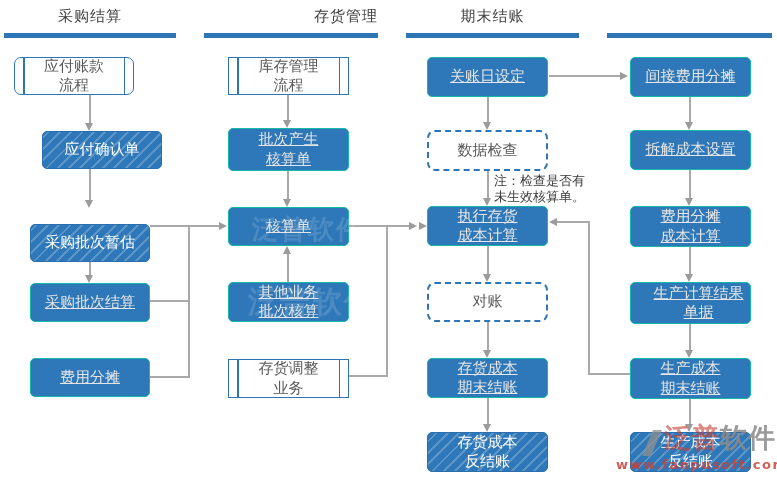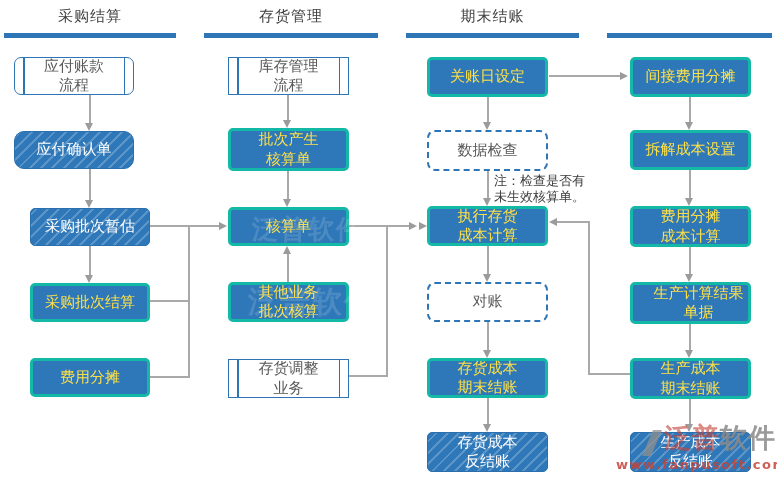--- a/index.html
+++ b/index.html
@@ -10,21 +10,21 @@
   .col-title{
     position:absolute;top:7px;font-size:15px;color:#404040;text-align:center;
     letter-spacing:1px;white-space:nowrap;
   }
   .col-bar{position:absolute;top:33px;height:5px;background:#2e75b6;}
   .node{
     position:absolute;display:flex;align-items:center;justify-content:center;
     text-align:center;font-size:15px;line-height:1.3;white-space:pre-line;
     box-sizing:border-box;border-radius:5px;
   }
-  .node.solid{background:#2e77b8;color:#fde047;border:3px solid #14b8a6;}
+  .node.solid{background:#2e77b8;color:#e5e5e5;border:1px solid #14b8a6;text-decoration:underline;}
   .node.hatched{
     background-color:#2e77b8;color:#ffffff;border:1px solid #2b6fae;
     background-image:repeating-linear-gradient(-45deg,rgba(255,255,255,.22) 0px,rgba(255,255,255,.22) 2px,transparent 2px,transparent 8px);
   }
   .node.process{background:#ffffff;color:#595959;border:1.5px solid #2e75b6;border-radius:0;}
   .node.process::before,.node.process::after{
     content:"";position:absolute;top:0;bottom:0;width:1.5px;background:#2e75b6;
   }
   .node.process::before{left:8px;}
   .node.process::after{right:8px;}
@@ -57,21 +57,21 @@
     opacity:.85;letter-spacing:1.5px;white-space:nowrap;
   }
 </style>
 </head>
 <body>
 
 <div class="canvas">
 
   <div class="col-title" style="left:4px;width:172px;">采购结算</div>
   <div class="col-bar" style="left:4px;width:172px;"></div>
-  <div class="col-title" style="left:204px;width:174px;">存货管理</div>
+  <div class="col-title" style="left:204px;width:174px;text-align:right;">存货管理</div>
   <div class="col-bar" style="left:204px;width:174px;"></div>
   <div class="col-title" style="left:406px;width:173px;">期末结账</div>
   <div class="col-bar" style="left:406px;width:173px;"></div>
   <div class="col-bar" style="left:607px;width:165px;"></div>
 
   <div class="vl" style="left:89px;top:95px;height:28px;"></div>
   <div class="ar ar-d" style="left:85px;top:123px;"></div>
   <div class="vl" style="left:89px;top:169px;height:31px;"></div>
   <div class="ar ar-d" style="left:85px;top:200px;"></div>
   <div class="vl" style="left:89px;top:246px;height:29px;"></div>
@@ -121,22 +121,22 @@
   <div class="hl" style="left:549px;top:75px;width:71px;"></div>
   <div class="ar ar-r" style="left:620px;top:72px;"></div>
 
   <div class="hl" style="left:589px;top:373px;width:41px;"></div>
   <div class="vl" style="left:588px;top:221px;height:154px;"></div>
   <div class="hl" style="left:557px;top:221px;width:33px;"></div>
   <div class="ar ar-l" style="left:549px;top:218px;"></div>
 
   <div class="node process" style="left:14px;top:57px;width:120px;height:38px;border-radius:7px;">应付账款
 流程</div>
-  <div class="node hatched" style="left:14px;top:131px;width:120px;height:38px;border-radius:10px;">应付确认单</div>
-  <div class="node hatched" style="left:30px;top:208px;width:120px;height:38px;">采购批次暂估</div>
+  <div class="node hatched" style="left:42px;top:131px;width:120px;height:38px;">应付确认单</div>
+  <div class="node hatched" style="left:30px;top:224px;width:120px;height:38px;">采购批次暂估</div>
   <div class="node solid" style="left:30px;top:283px;width:120px;height:39px;">采购批次结算</div>
   <div class="node solid" style="left:30px;top:358px;width:120px;height:39px;">费用分摊</div>
 
   <div class="node process" style="left:228px;top:57px;width:121px;height:38px;">库存管理
 流程</div>
   <div class="node solid" style="left:228px;top:128px;width:121px;height:43px;">批次产生
 核算单</div>
   <div class="node solid" style="left:228px;top:207px;width:121px;height:39px;">核算单</div>
   <div class="node solid" style="left:228px;top:282px;width:121px;height:40px;">其他业务
 批次核算</div>

